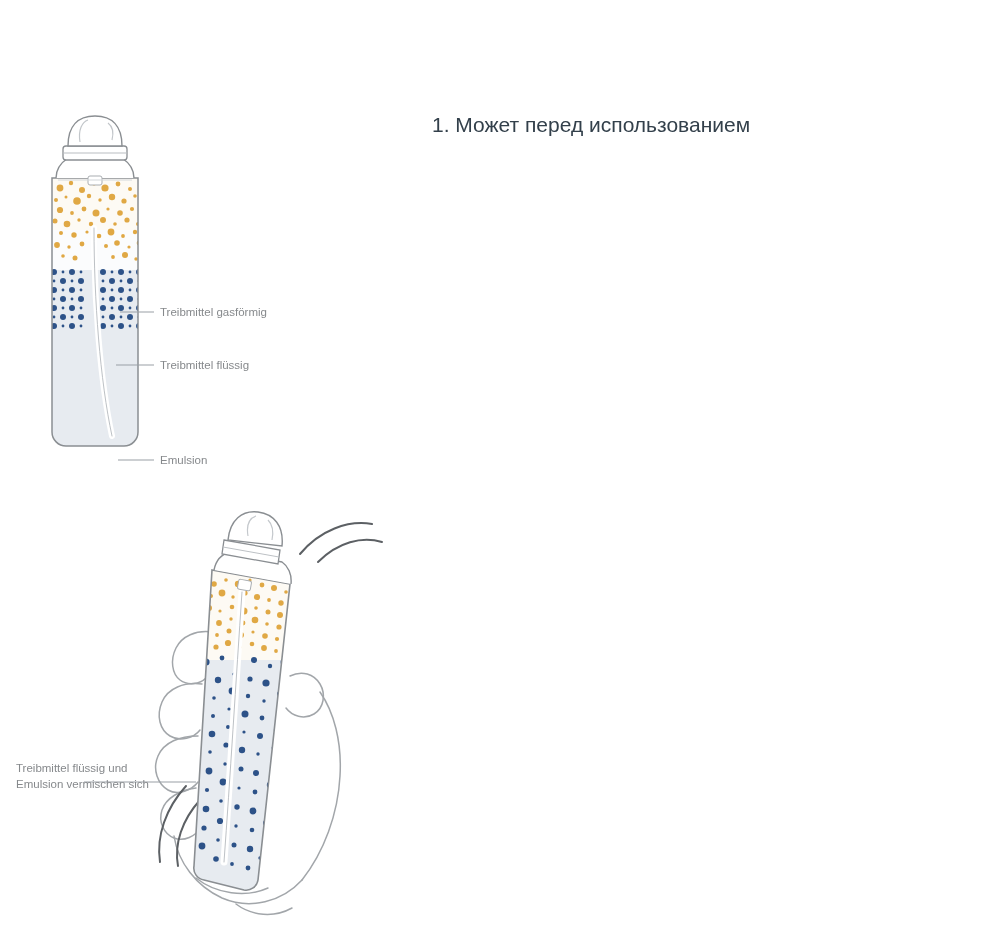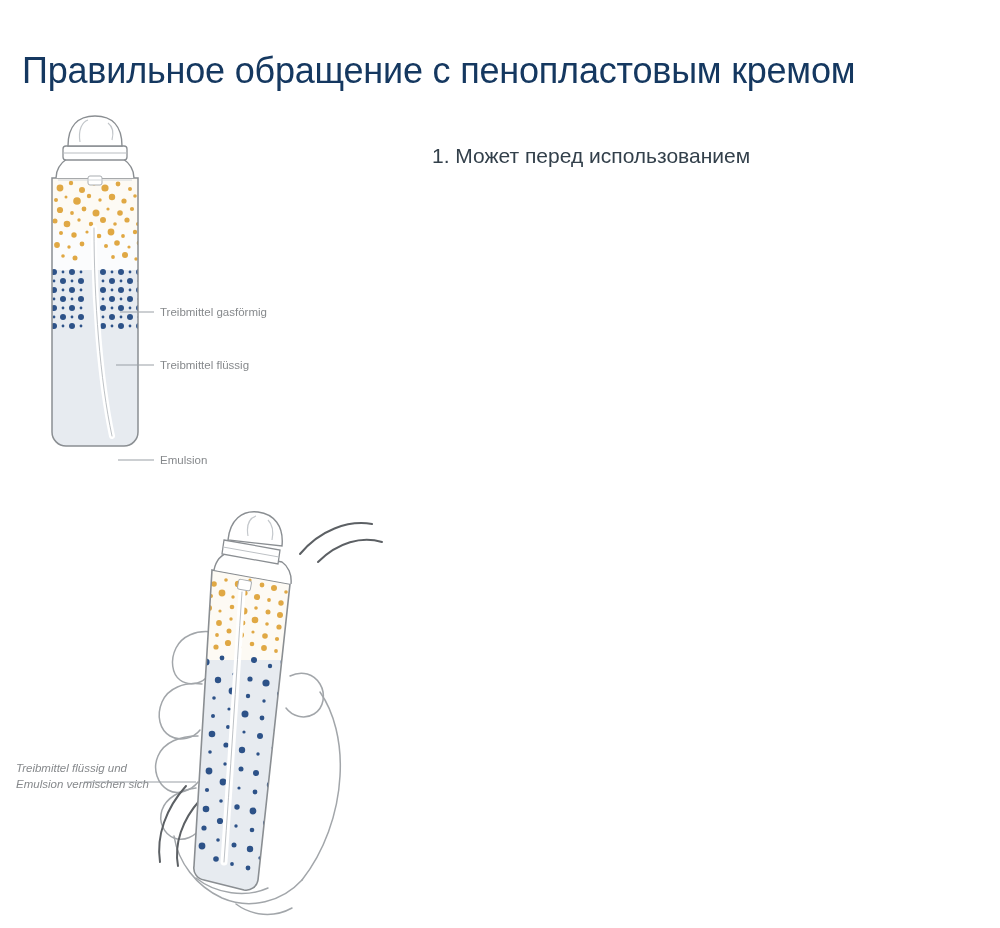--- a/index.html
+++ b/index.html
@@ -22,56 +22,55 @@
     font-size:36px;
     font-weight:400;
     letter-spacing:-0.2px;
     color:#153860;
     line-height:1.15;
     white-space:nowrap;
   }
 
   
   .step{position:absolute;left:432px;width:552px;}
-  .step-1{top:112px;margin-top:31px;}
+  .step-1{top:112px;}
   .step-2{top:502px;}
   .step-head{
     font-size:21px;
     font-weight:400;
     color:#33404b;
     margin:0 0 16px 0;
     line-height:1.25;
   }
   .step-body{
     font-size:15.5px;
     line-height:1.95;
     color:#6a737b;
     margin:0;
     max-width:540px;
   }
 
   
   .figure{position:absolute;}
   .fig-1{left:8px;  top:100px;  width:420px; height:370px;}
-  .fig-2{left:0px;  top:480px;  width:420px; height:448px;font-style:italic;}
+  .fig-2{left:0px;  top:480px;  width:420px; height:448px;}
   .figure svg{display:block;}
 
   
   .lbl{
     font-family:"Liberation Sans", sans-serif;
     font-size:11.5px;
     fill:#86898c;
   }
 </style>
 </head>
 <body>
 
 <div class="page">
 
-  <h1 class="page-title">Правильное обращение с пенопластовым кремом</h1>
 
   <div class="figure fig-1">
     <svg width="420" height="370" viewBox="0 0 420 370" xmlns="http://www.w3.org/2000/svg">
       <defs>
         <clipPath id="canBody1">
           <path d="M44,78 L44,332 a14,14 0 0 0 14,14 L116,346 a14,14 0 0 0 14,-14 L130,78 Z"></path>
         </clipPath>
       </defs>
 
       <g clip-path="url(#canBody1)">

